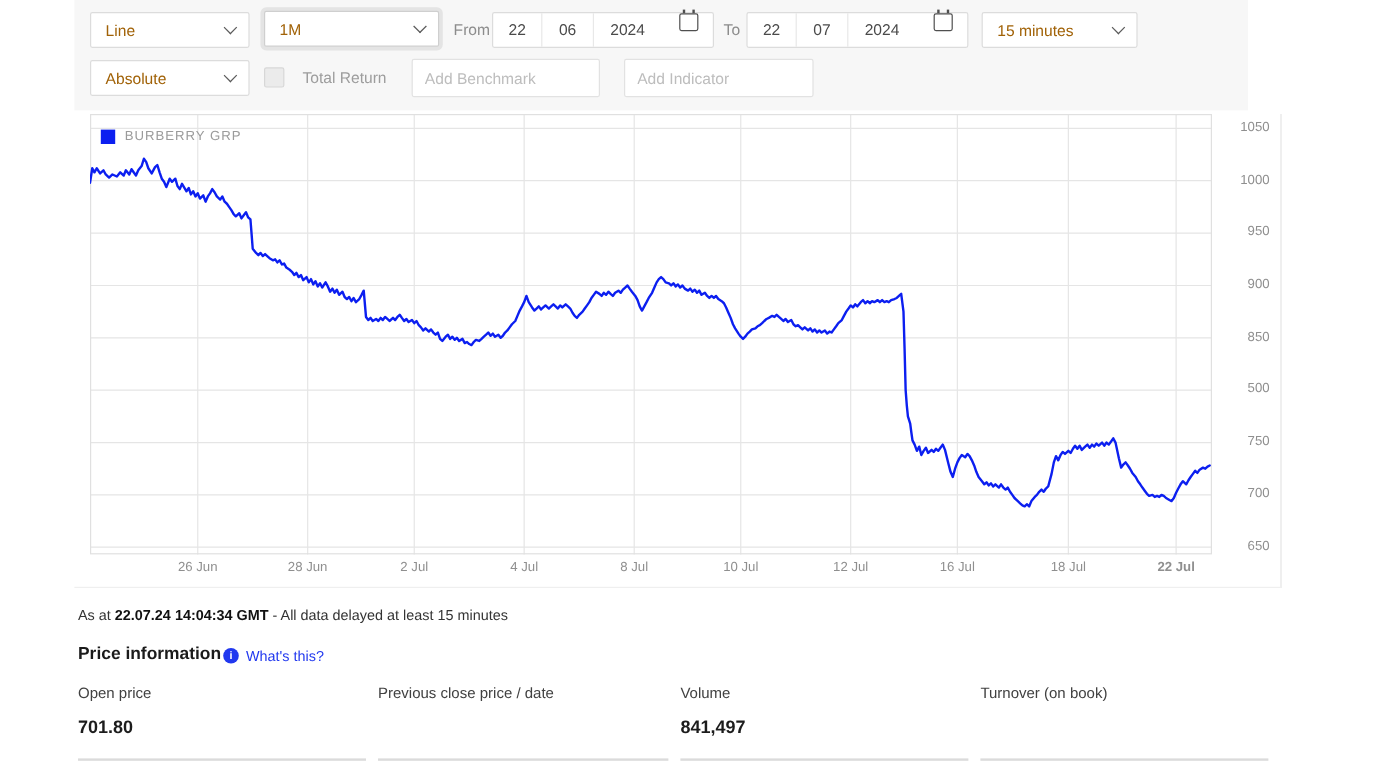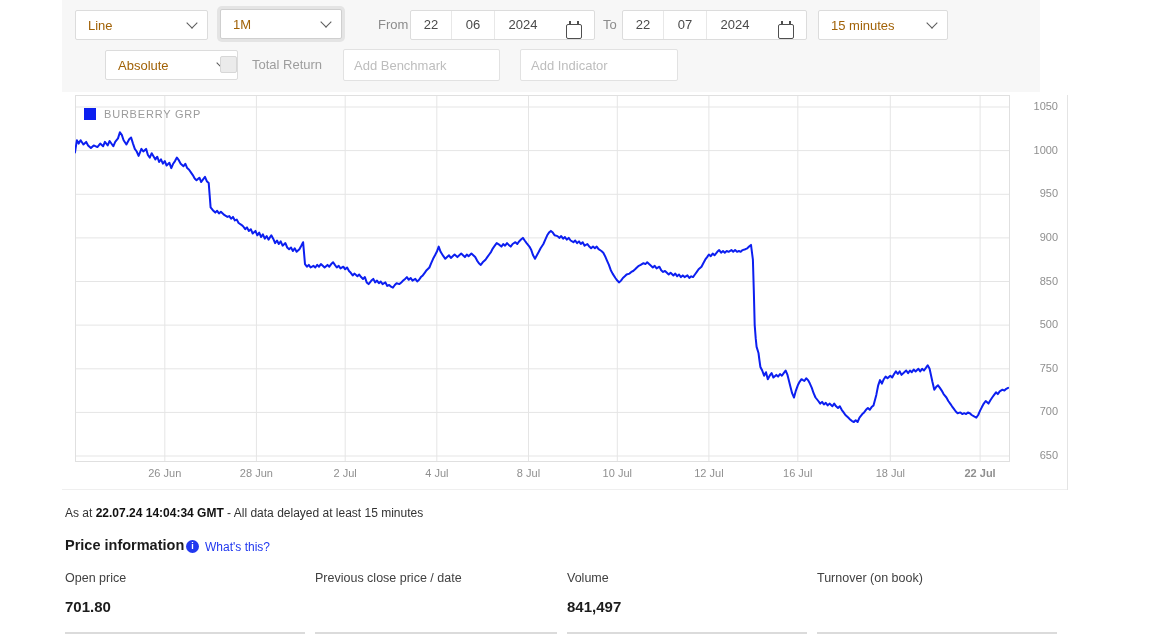--- a/index.html
+++ b/index.html
@@ -9,21 +9,21 @@
   
   .toolbar{position:absolute;left:62px;top:0;width:978px;height:92px;background:#f7f7f7;}
   .select{position:absolute;height:30px;background:#fff;border:1px solid #dcdcdc;border-radius:2px;
           display:flex;align-items:center;justify-content:space-between;
           padding:0 11px 0 12px;font-size:13px;color:#a16207;box-sizing:border-box;cursor:pointer;}
   .select.focused{border:1px solid #cfcfcf;box-shadow:0 0 0 3px #e4e4e4;}
   .chev{width:7px;height:7px;border-right:1.6px solid #5b5b5b;border-bottom:1.6px solid #5b5b5b;
         transform:rotate(45deg);margin-top:-4px;flex:none;}
   .lbl{position:absolute;height:30px;line-height:30px;font-size:13px;color:#8c8c8c;}
   .datebox{position:absolute;height:30px;background:#fff;border:1px solid #dcdcdc;border-radius:2px;
-           display:flex;align-items:flex-end;box-sizing:border-box;font-size:13px;color:#4a4a4a;}
+           display:flex;align-items:flex-start;box-sizing:border-box;font-size:13px;color:#4a4a4a;}
   .dseg{text-align:center;line-height:28px;cursor:text;}
   .dsep{width:1px;height:28px;background:#e8e8e8;}
   .cal{width:14px;height:13px;border:1.6px solid #4f4f4f;border-radius:2px;position:relative;
        margin:0 12px 0 auto;cursor:pointer;}
   .cal:before,.cal:after{content:"";position:absolute;top:-4px;width:2px;height:3px;background:#4f4f4f;}
   .cal:before{left:2px}.cal:after{right:2px}
   .checkbox{position:absolute;width:17px;height:17px;background:#ebebeb;border:1px solid #d7d7d7;
             border-radius:2px;box-sizing:border-box;cursor:pointer;}
   .txtinput{position:absolute;height:32px;background:#fff;border:1px solid #e2e2e2;border-radius:2px;
             box-sizing:border-box;font-size:13px;padding:0 10px;color:#4a4a4a;
@@ -57,21 +57,21 @@
 
 <div class="app">
 
   <div class="toolbar">
 
     <div class="select" style="left:13px;top:10px;width:133px;">
       <span>Line</span>
       <span class="chev"></span>
     </div>
 
-    <div class="select focused" style="left:158px;top:9px;width:122px;">
+    <div class="select focused" style="left:158px;top:9px;width:146px;">
       <span>1M</span>
       <span class="chev"></span>
     </div>
 
     <span class="lbl" style="left:316px;top:10px;">From</span>
 
     <div class="datebox" style="left:348px;top:10px;width:185px;">
       <span class="dseg" style="width:40px;">22</span>
       <span class="dsep"></span>
       <span class="dseg" style="width:42px;">06</span>
@@ -89,21 +89,21 @@
       <span class="dsep"></span>
       <span class="dseg" style="width:56px;">2024</span>
       <span class="cal"></span>
     </div>
 
     <div class="select" style="left:756px;top:10px;width:130px;">
       <span>15 minutes</span>
       <span class="chev"></span>
     </div>
 
-    <div class="select" style="left:13px;top:50px;width:133px;margin-left:30px;">
+    <div class="select" style="left:13px;top:50px;width:133px;">
       <span>Absolute</span>
       <span class="chev"></span>
     </div>
 
     <span class="checkbox" style="left:158px;top:56px;"></span>
     <span class="lbl" style="left:190px;top:50px;color:#9d9d9d;">Total Return</span>
 
     <input class="txtinput" style="left: 281px; top: 49px; width: 157px;" placeholder="Add Benchmark">
     <input class="txtinput" style="left: 458px; top: 49px; width: 158px;" placeholder="Add Indicator">
   </div>

